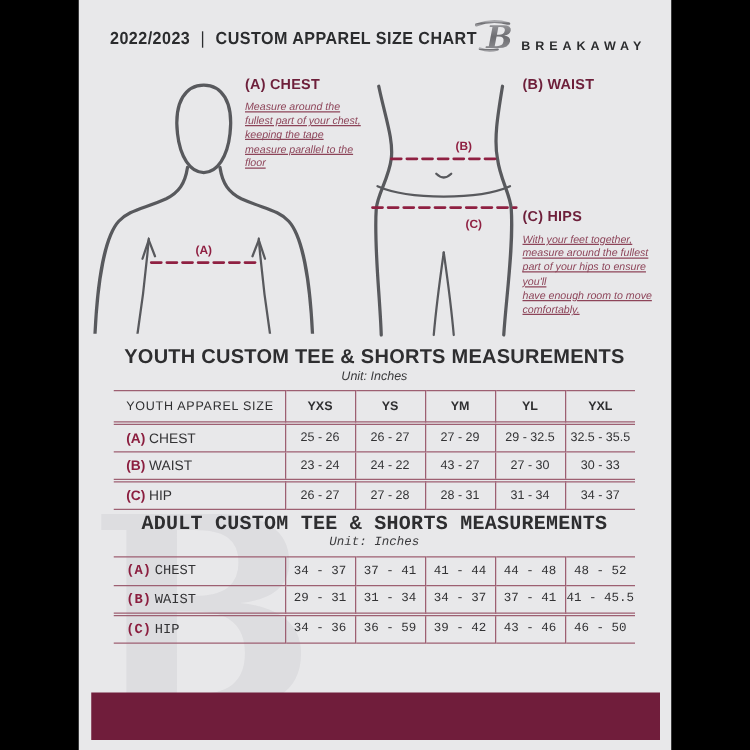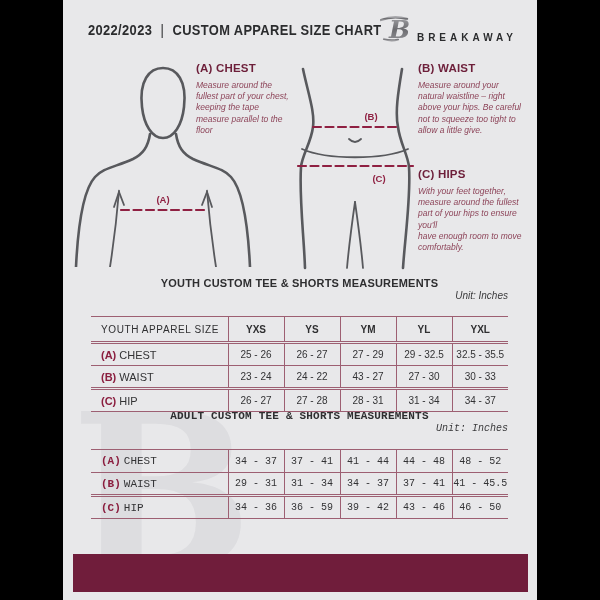--- a/index.html
+++ b/index.html
@@ -22,32 +22,32 @@
   .fig-left { left:0; top:55px; }
   .fig-right { left:232px; top:55px; }
   .fig path { fill:none; stroke:#58595d; stroke-width:2.6; stroke-linecap:round; }
   .fig path.thin { stroke-width:1.8; }
   .fig path.dash { stroke:#8f2042; stroke-width:2.2; stroke-dasharray:8 4.5; }
   .fig text { font-family:"Liberation Sans", sans-serif; font-size:9.5px; font-weight:bold; fill:#8f2042; }
 
   
   .note { position:absolute; z-index:2; }
   .note-heading { font-size:11.5px; font-weight:bold; color:#6d1f3a; letter-spacing:0.2px; margin-bottom:6px; }
-  .note-body { font-size:8.5px; font-style:italic; color:#8d4459; line-height:1.32; white-space:pre-line; }
+  .note-body { font-size:8.5px; font-style:italic; color:#8d4459; line-height:1.32; white-space:pre-line;text-decoration:underline; }
   .note-a { left:133px; top:62px; width:96px; }
   .note-b { left:355px; top:62px; width:104px; }
   .note-c { left:355px; top:168px; width:112px; }
 
   
   .section { position:absolute; left:28px; width:417px; text-align:center; z-index:1; }
   .section-youth { top:277px; }
   .section-adult { top:410px;font-family:Liberation Mono, monospace; }
-  .tbl-title { font-size:11px; font-weight:bold; color:#2e2e30; letter-spacing:0.2px; }
-  .tbl-unit { font-size:10px; font-style:italic; color:#3a3a3c; margin-top:1px;text-align:right; }
-  table.tbl { width:417px; border-collapse:collapse; table-layout:fixed; margin-top:15px;
+  .tbl-title { font-size:16px; font-weight:bold; color:#2e2e30; letter-spacing:0.2px; }
+  .tbl-unit { font-size:10px; font-style:italic; color:#3a3a3c; margin-top:1px; }
+  table.tbl { width:417px; border-collapse:collapse; table-layout:fixed; margin-top:5px;
               border-top:1.5px solid #9d5f72; }
   col.c0 { width:137px; } col.c { width:56px; }
   tr.hrow td { height:26px; }
   tr.drow td { height:23px; }
   tr.hrow { border-bottom:3px double #9d5f72; }
   tr.sgl  { border-bottom:1.5px solid #9d5f72; }
   tr.dbl  { border-bottom:3px double #9d5f72; }
   td { vertical-align:middle; }
   td + td { border-left:1.2px solid #9d5f72; }
   .lbl-h { font-size:10px; color:#2f2f31; text-align:left; padding-left:10px; letter-spacing:0.6px; }
@@ -114,21 +114,20 @@
       <text x="76" y="65" text-anchor="middle">(B)</text>
       <text x="84" y="127" text-anchor="middle">(C)</text>
     </svg>
 
     <div class="note note-a">
       <div class="note-heading">(A) CHEST</div>
       <div class="note-body">Measure around the fullest part of your chest, keeping the tape measure parallel to the floor</div>
     </div>
     <div class="note note-b">
       <div class="note-heading">(B) WAIST</div>
-      <div class="note-body">Measure around your natural waistline – right above your hips. Be careful not to squeeze too tight to allow a little give.</div>
     </div>
     <div class="note note-c">
       <div class="note-heading">(C) HIPS</div>
       <div class="note-body">With your feet together, measure around the fullest part of your hips to ensure you'll
 have enough room to move comfortably.</div>
     </div>
 
     <div class="section section-youth">
       <div class="tbl-title">YOUTH CUSTOM TEE &amp; SHORTS MEASUREMENTS</div>
       <div class="tbl-unit">Unit: Inches</div>

